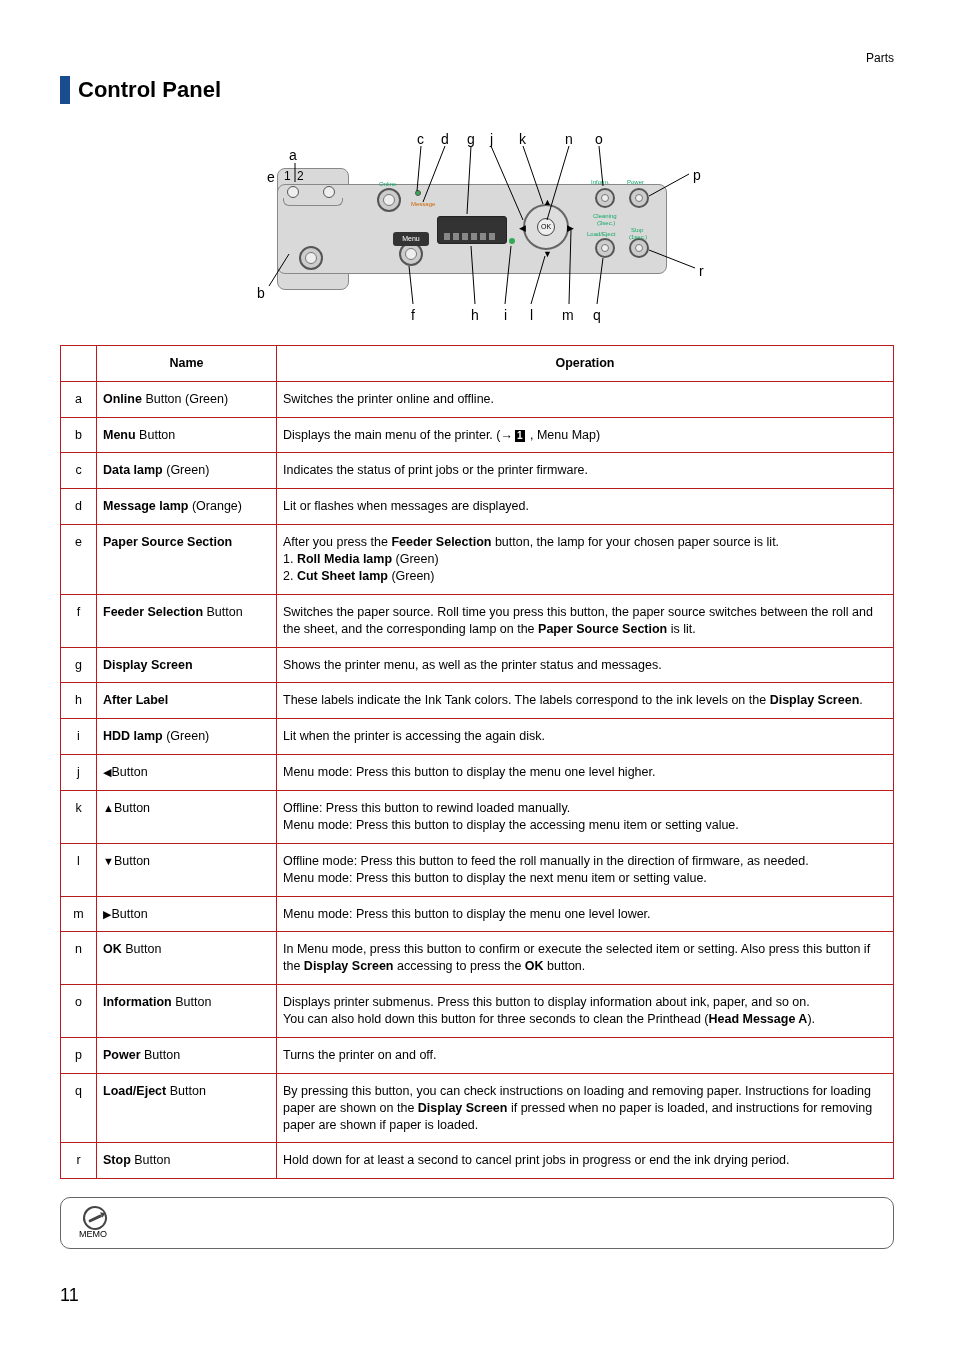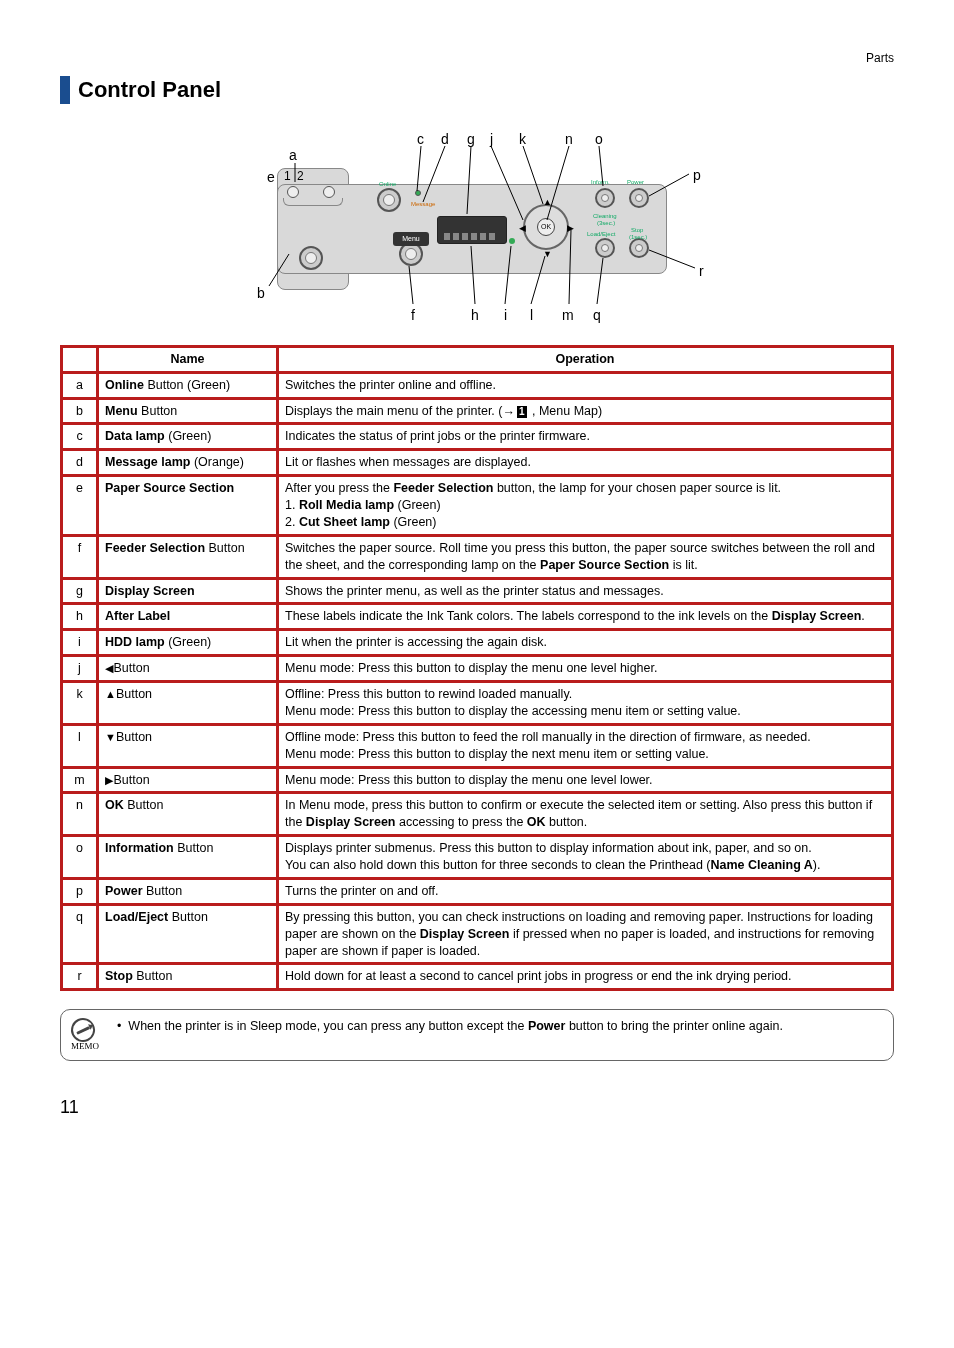--- a/index.html
+++ b/index.html
@@ -17,28 +17,28 @@
   .small-btn { position: absolute; width: 12px; height: 12px; border: 1px solid #555; border-radius: 50%; background: #eee; }
   .menu-pill { position: absolute; width: 36px; height: 14px; background: #333; color: #fff; font-size: 7px; border-radius: 3px; display:flex; align-items:center; justify-content:center; }
   .screen { position: absolute; left: 210px; top: 90px; width: 70px; height: 28px; background: #333; border-radius: 3px; border: 1px solid #222; }
   .screen-bars { position: absolute; left:6px; top:16px; display:flex; gap:3px; }
   .screen-bars div { width:6px; height:7px; background:#888; }
   .label-letter { position: absolute; font-size: 14px; }
   .ok-ring { position: absolute; width: 46px; height: 46px; border: 2px solid #666; border-radius: 50%; background:#ddd; display:flex; align-items:center; justify-content:center; }
   .ok-center { width: 18px; height: 18px; border: 1px solid #444; border-radius: 50%; background:#eee; font-size:7px; display:flex; align-items:center; justify-content:center; }
   .tiny-text { position:absolute; font-size:6px; color:#1a6; }
   table.main { width: 100%; border-collapse: collapse; margin-top: 10px; }
-  table.main th, table.main td { border: 3px solid #b91c1c; padding: 3px 6px; vertical-align: top; font-size: 12.5px; line-height: 1.35; }
+  table.main th, table.main td { border: 1px solid #b91c1c; padding: 9px 6px; vertical-align: top; font-size: 12.5px; line-height: 1.35; }
   table.main th { background: #fff; font-weight: bold; text-align: center; }
   table.main td:first-child { text-align: center; width: 36px; }
   table.main td:nth-child(2) { width: 180px; }
   .arrow { display:inline-block; font-size: 11px; }
   .black-box { display:inline-block; background:#000; color:#fff; font-size:10px; padding: 0 2px; line-height: 12px; margin: 0 2px; font-weight:bold; }
   .memo-box { border: 1px solid #666; border-radius: 10px; margin-top: 18px; padding: 8px 10px 8px 10px; display: flex; gap: 10px; align-items: flex-start; }
-  .memo-icon-wrap { display: flex; flex-direction: column; align-items: flex-start; font-size: 9px; line-height: 1.1; min-width: 36px; font-family: Liberation Serif, serif; }
+  .memo-icon-wrap { display: flex; flex-direction: column; align-items: flex-end; font-size: 9px; line-height: 1.1; min-width: 36px; }
   .memo-icon { width: 24px; height: 24px; border: 2px solid #444; border-radius: 50%; display:flex; align-items:center; justify-content:center; transform: rotate(-25deg); }
   .memo-pen { width: 14px; height: 3px; background:#444; border-radius:1px; position:relative; }
   .memo-pen::after { content:""; position:absolute; right:-4px; top:-2px; border-left:4px solid #444; border-top:3.5px solid transparent; border-bottom:3.5px solid transparent; }
   .memo-text { font-size: 12.5px; }
   .page-num { text-align: left; font-size: 18px; margin-top: 34px; }
   .b { font-weight: bold; }
   svg.leader { position:absolute; left:0; top:0; pointer-events:none; }
 </style>
 </head>
 <body>
@@ -255,21 +255,21 @@
     <tr>
       <td>n</td>
       <td><span class="b">OK</span><span> Button</span></td>
       <td><span>In Menu mode, press this button to confirm or execute the selected item or setting. Also press this button if the </span><span class="b">Display Screen</span><span> accessing to press the </span><span class="b">OK</span><span> button.</span></td>
     </tr>
     <tr>
       <td>o</td>
       <td><span class="b">Information</span><span> Button</span></td>
       <td>
         <span>Displays printer submenus. Press this button to display information about ink, paper, and so on.</span><br>
-        <span>You can also hold down this button for three seconds to clean the Printhead (</span><span class="b">Name Cleaning A</span><span>).</span>
+        <span>You can also hold down this button for three seconds to clean the Printhead (</span><span class="b">Head Message A</span><span>).</span>
       </td>
     </tr>
     <tr>
       <td>p</td>
       <td><span class="b">Power</span><span> Button</span></td>
       <td>Turns the printer on and off.</td>
     </tr>
     <tr>
       <td>q</td>
       <td><span class="b">Load/Eject</span><span> Button</span></td>
@@ -283,18 +283,15 @@
   </tbody>
 </table>
 
 <div class="memo-box">
   <div class="memo-icon-wrap">
     <div class="memo-icon">
         <div class="memo-pen"></div>
       </div>
     <span>MEMO</span>
   </div>
-  <div class="memo-text">
-    <span>•</span>&nbsp;&nbsp;<span>When the printer is in Sleep mode, you can press any button except the </span><span class="b">Power</span><span> button to bring the printer online again.</span>
-  </div>
 </div>
 
 <div class="page-num">11</div>
 
 </body></html>

